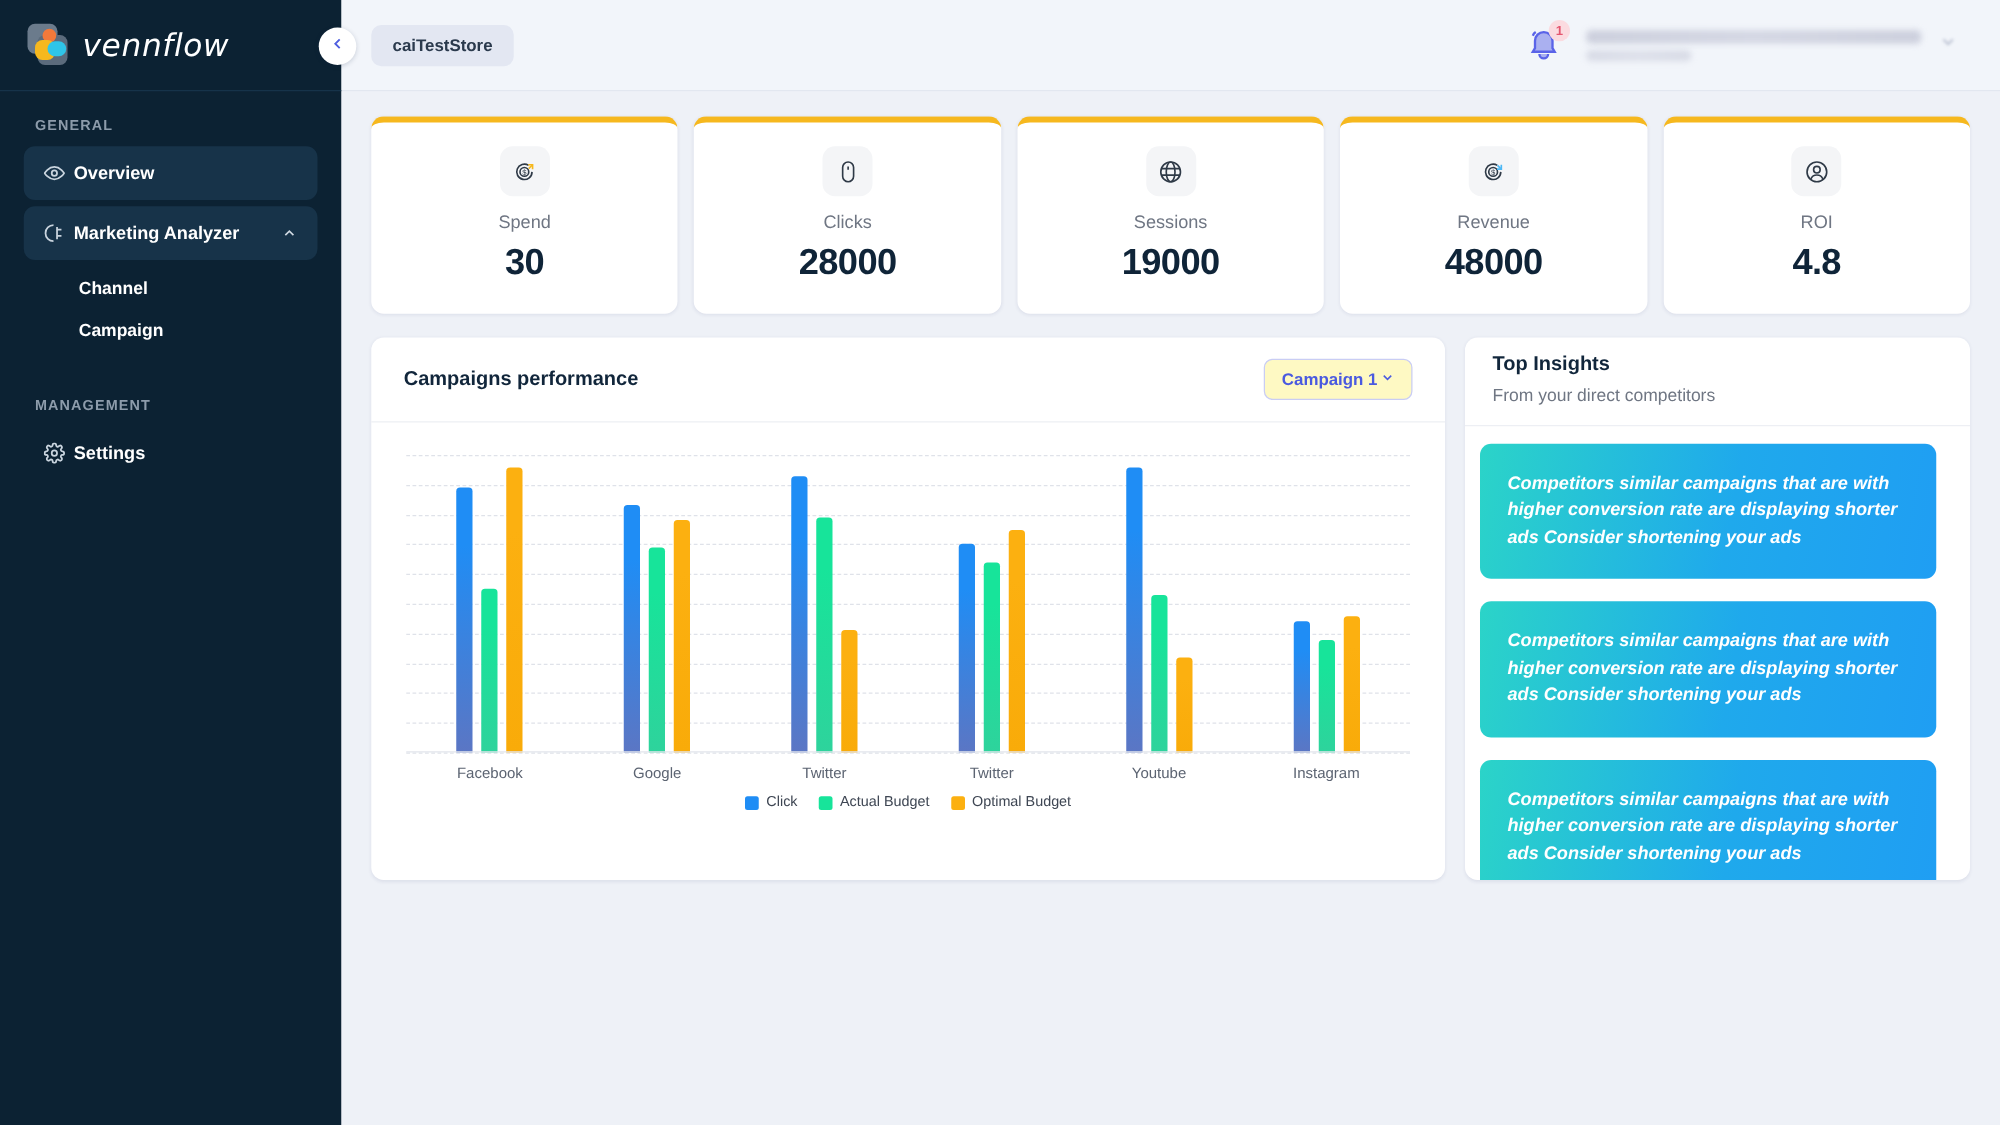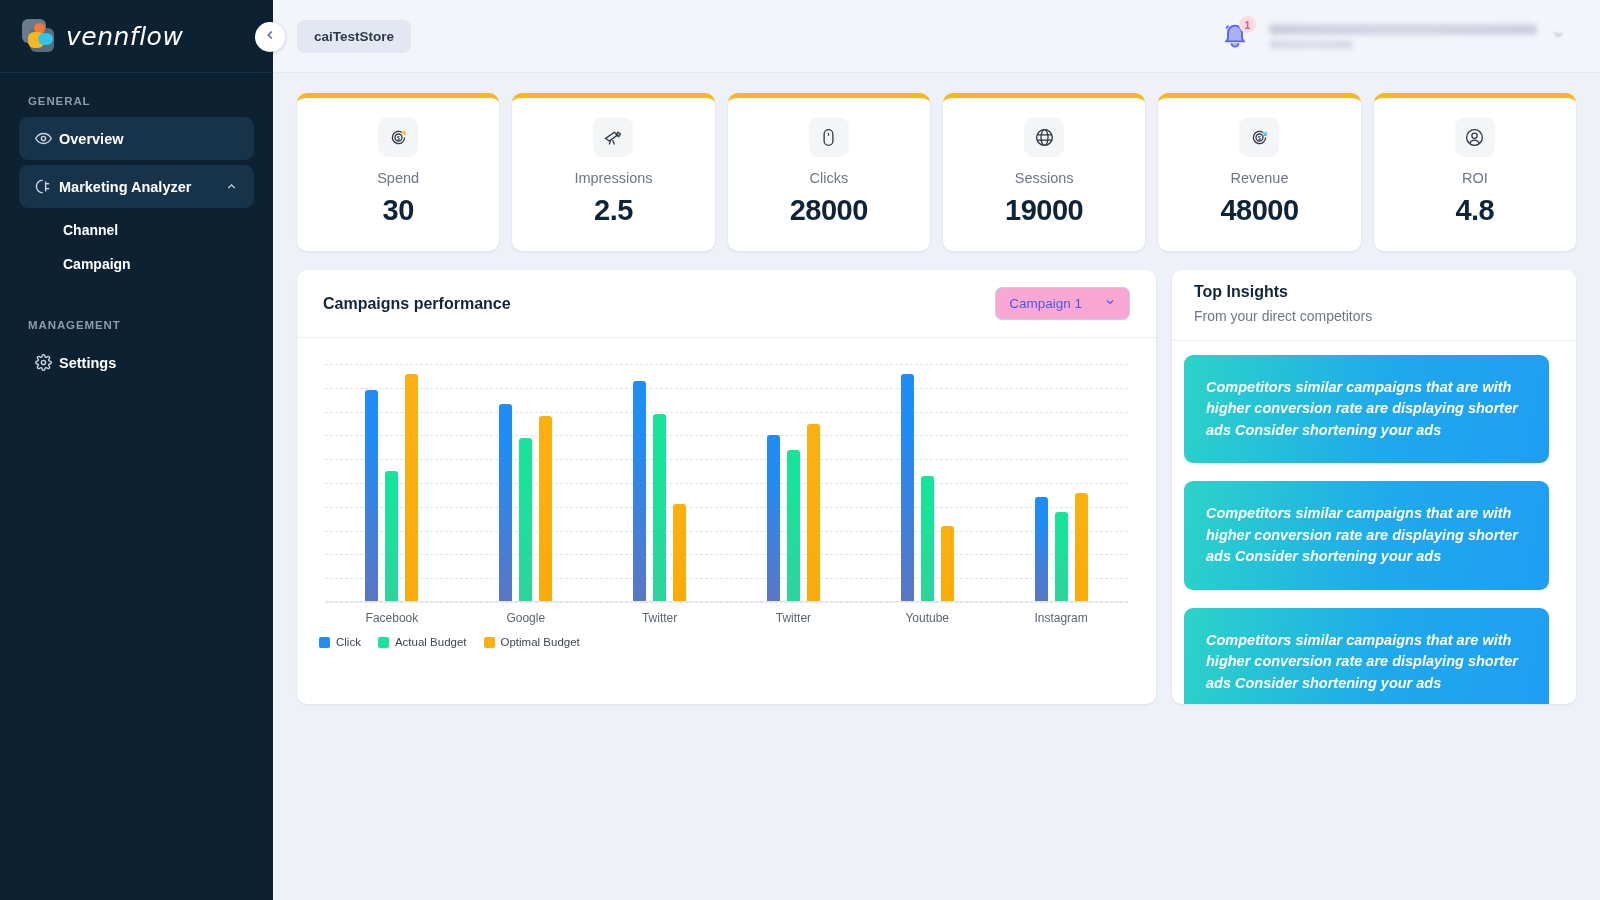--- a/index.html
+++ b/index.html
@@ -141,46 +141,46 @@
   }
   .chart-head {
     height: 68px; flex: 0 0 68px;
     display: flex; align-items: center;
     padding: 16px 26px;
     border-bottom: 1px solid #edeff4;
   }
   .chart-title { font-size: 16px; font-weight: 700; color: #11263b; }
   .campaign-select {
     margin-left: auto;
-    display: flex; align-items: center; gap: 22px;
+    display: flex; align-items: center; gap: 2px;
     border: 1px solid #c9cdf4; border-radius: 7px;
     padding: 8px 13px; color: #4a5ae0;
-    font-size: 13.5px; font-weight: 400; cursor: pointer;
-    background: #f9a8d4;
+    font-size: 13.5px; font-weight: 700; cursor: pointer;
+    background: #fef9c3;
   }
   .chart-body { flex: 1; position: relative; padding: 26px 22px 0 22px; }
 
   .plot { position: relative; height: 238px; margin: 0 6px; }
   .grid { position: absolute; inset: 0; }
   .grid .gl {
     position: absolute; left: 0; right: 0; height: 0;
     border-top: 1px dashed #dfe2e9;
   }
   .axis-base { position: absolute; left: 0; right: 0; bottom: 0; border-top: 1px solid #e2e5ec; }
   .groups { position: absolute; inset: 0; display: flex; }
   .group { flex: 1; display: flex; align-items: flex-end; justify-content: center; gap: 7px; height: 100%; }
   .bar { width: 13px; border-radius: 3px 3px 0 0; }
   .bar.click  { background: linear-gradient(180deg,#1f8df5 0%,#1f8df5 22%,#5b76c4 100%); }
   .bar.actual { background: linear-gradient(180deg,#17e49a 0%,#17e49a 22%,#2ed39c 100%); }
   .bar.optimal{ background: linear-gradient(180deg,#fcb010 0%,#fcb010 22%,#f9ab09 100%); }
 
   .xlabels { display: flex; margin: 9px 6px 0 6px; }
   .xlabel { flex: 1; text-align: center; font-size: 12px; color: #5c6472; }
 
-  .legend { display: flex; justify-content: flex-start; gap: 17px; margin-top: 11px; }
+  .legend { display: flex; justify-content: center; gap: 17px; margin-top: 11px; }
   .legend-item { display: flex; align-items: center; gap: 6px; font-size: 11.5px; color: #3e4653; }
   .legend-swatch { width: 11px; height: 11px; border-radius: 2px; }
 
   
   .insights-card {
     flex: 0 0 404px;
     background: #fff; border-radius: 10px;
     box-shadow: 0 1px 3px rgba(40,60,110,.09);
     height: 434px; display: flex; flex-direction: column; overflow: hidden;
   }
@@ -314,32 +314,20 @@
                 <circle cx="12" cy="12" r="4"></circle>
               <text x="12" y="15" font-size="7" text-anchor="middle" fill="currentColor" stroke="none">$</text>
               <path d="M15.5 5.5h4v4" stroke="#f6b81e"></path>
                 <path d="M19.5 5.5L16 9" stroke="#f6b81e"></path>
             </svg>
           </span>
           <span class="kpi-label">Spend</span>
           <span class="kpi-value">30</span>
         </div>
 
-        <div class="kpi-card">
-          <span class="kpi-ico">
-            <svg width="21" height="21" viewBox="0 0 24 24" fill="none" stroke="currentColor" stroke-width="1.5">
-              <path d="M3 13l10-7 4 3-10 7z"></path>
-                <path d="M17 6l3 2-2 3-3-2z"></path>
-                <path d="M9 15l-2 5"></path>
-                <path d="M11 15l2 5"></path>
-            </svg>
-          </span>
-          <span class="kpi-label">Impressions</span>
-          <span class="kpi-value">2.5</span>
-        </div>
 
         <div class="kpi-card">
           <span class="kpi-ico">
             <svg width="21" height="21" viewBox="0 0 24 24" fill="none" stroke="currentColor" stroke-width="1.5">
               <rect x="7" y="3" width="10" height="18" rx="5"></rect>
                 <path d="M12 7v3"></path>
             </svg>
           </span>
           <span class="kpi-label">Clicks</span>
           <span class="kpi-value">28000</span>

